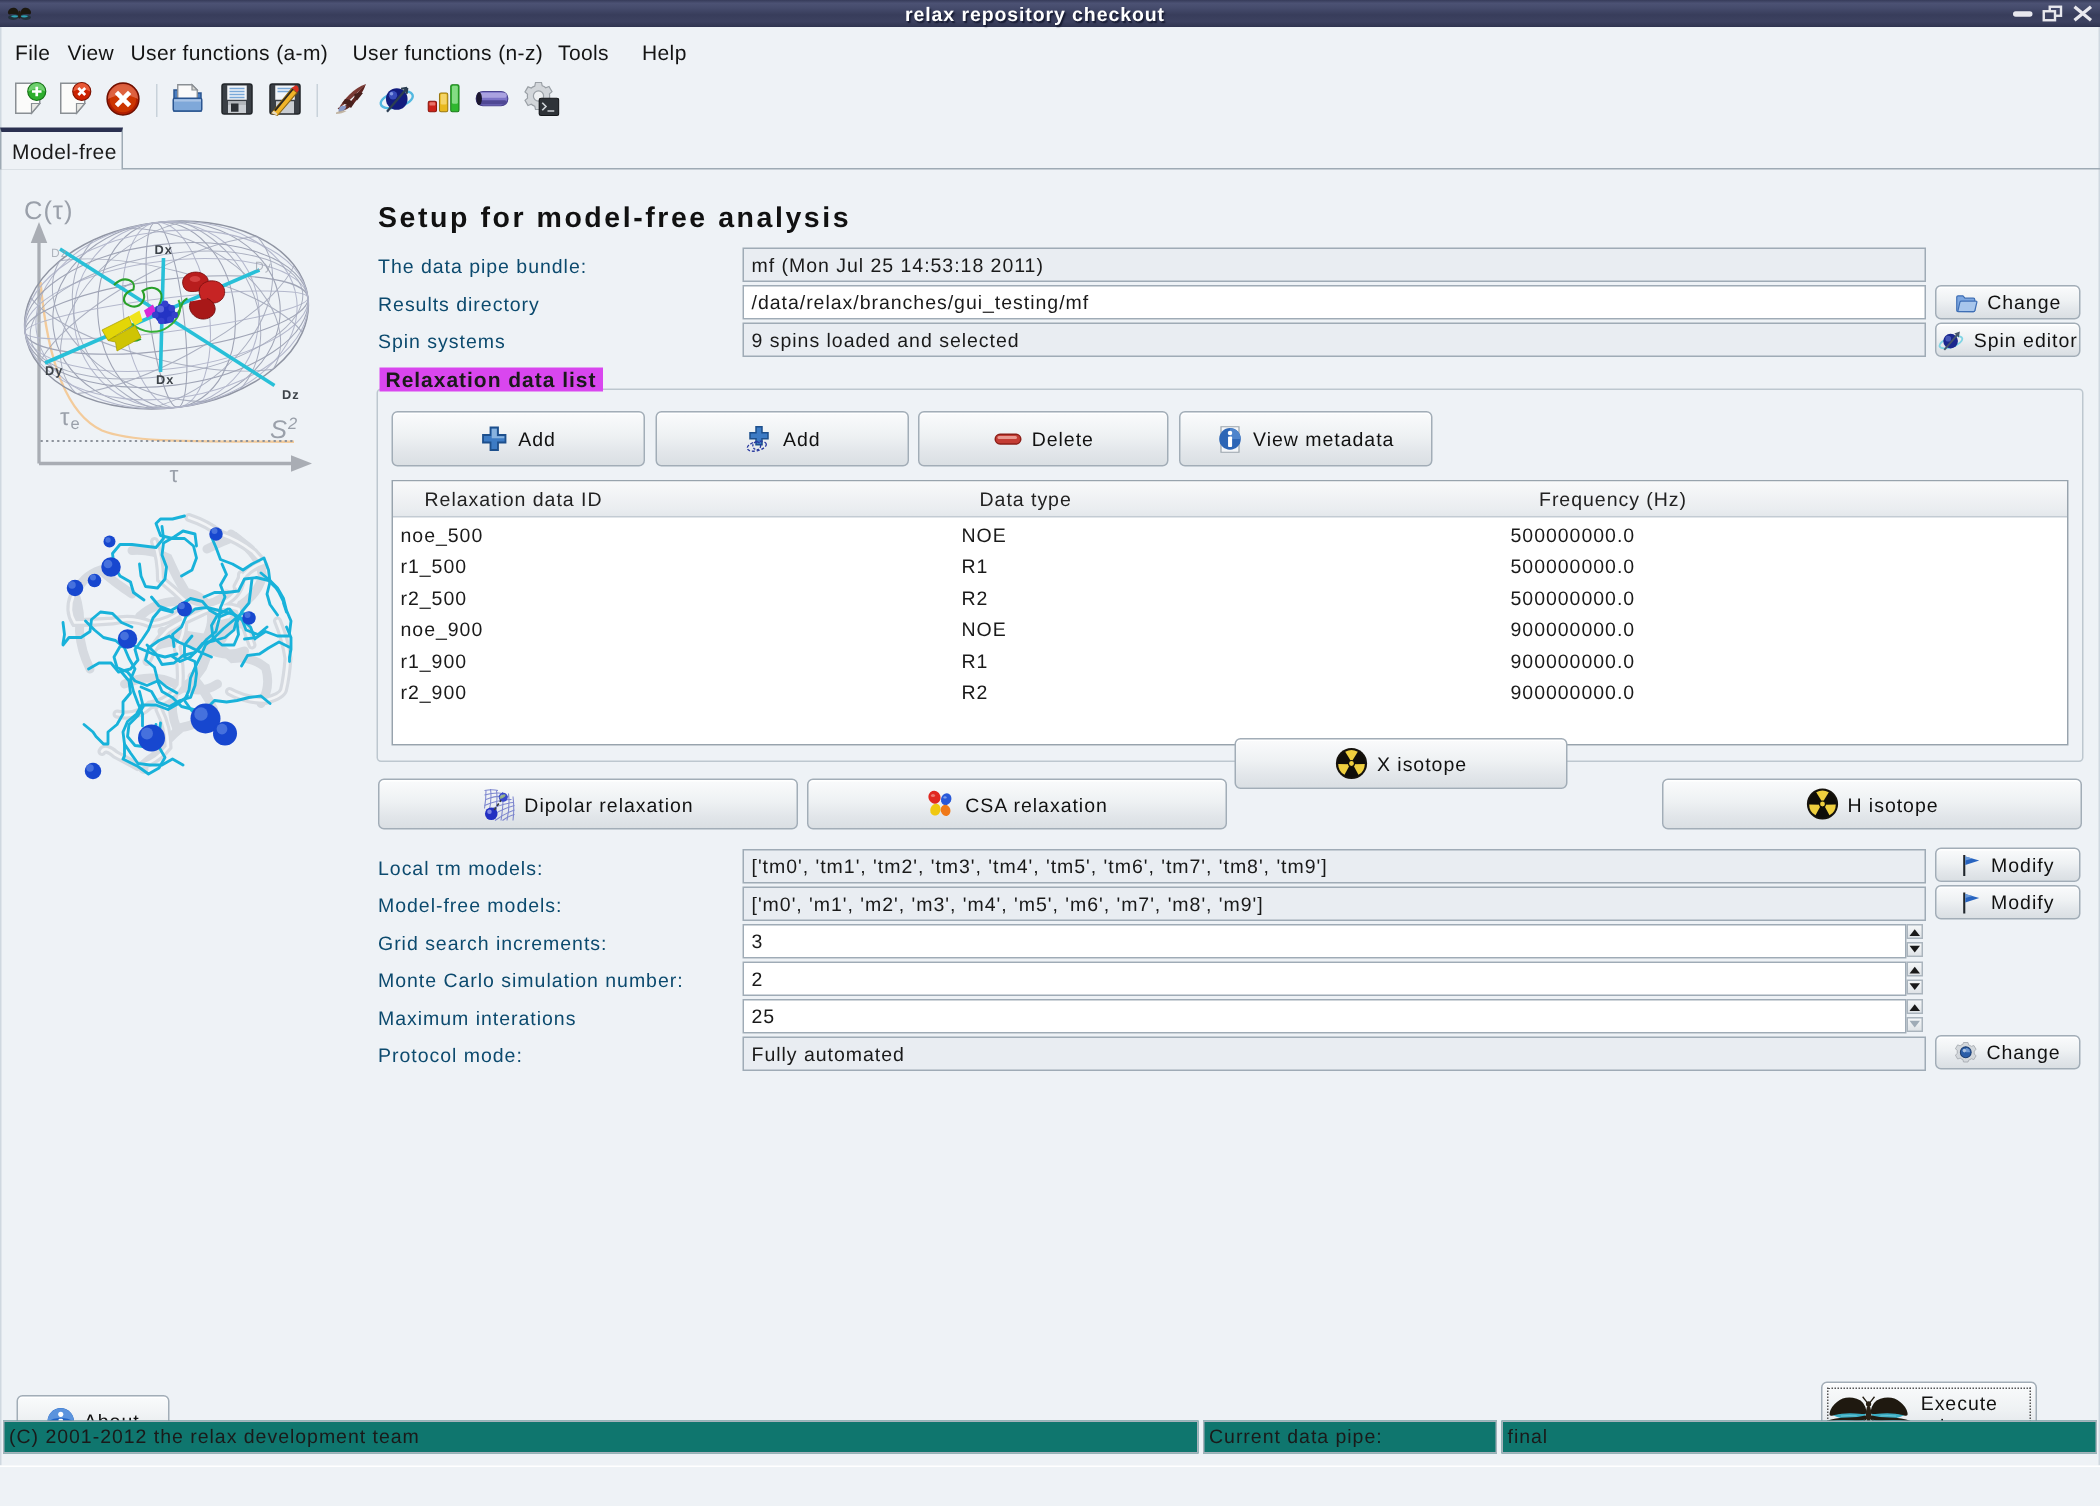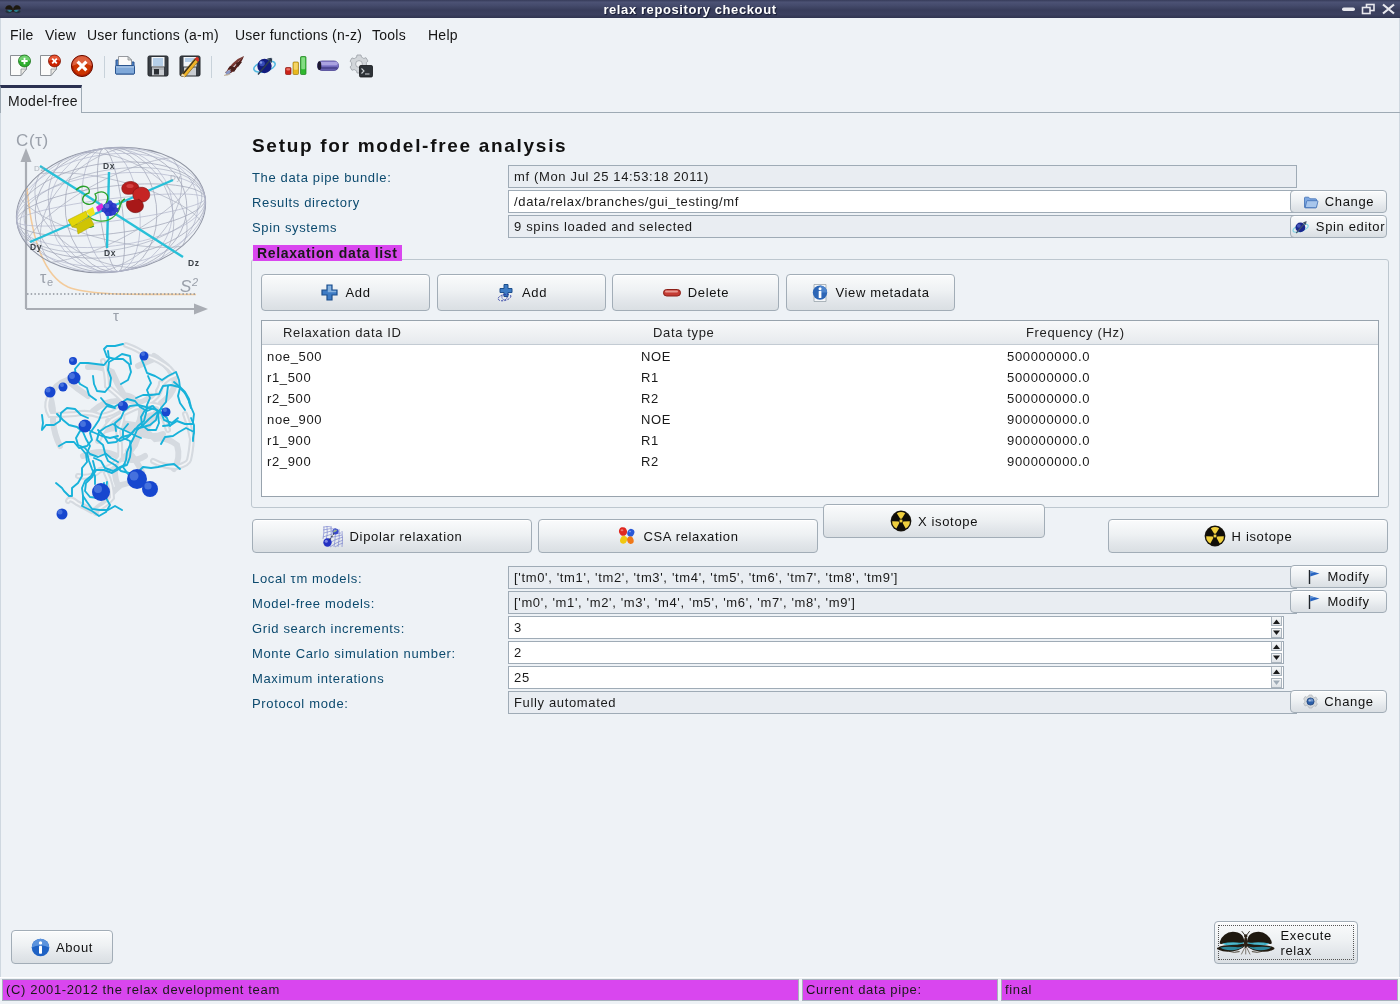--- a/index.html
+++ b/index.html
@@ -28,21 +28,21 @@
   background:#eef2f6; border:1px solid #9eaab4; border-bottom:none;
   border-top:3px solid #2a3050; 
 }
 .tabline { position:absolute; left:0; top:27px; width:1400px; height:1px; background:#9eaab4; }
 .tab span { position:absolute; left:7px; top:5px; font-size:14px; letter-spacing:0.3px; white-space:nowrap; }
 .hdr { font-size:19px; font-weight:bold; color:#111; letter-spacing:1.7px; }
 .lbl { font-size:13px; color:#0c4a6e; }
 .field {
   position:absolute; height:23px; background:#e9edf2;
   border:1px solid #9fabb6; font-size:13px; line-height:21px;
-  padding-left:5px; white-space:nowrap; overflow:hidden;margin-left:13px;
+  padding-left:5px; white-space:nowrap; overflow:hidden;
 }
 .field.white { background:#ffffff; }
 .btn {
   position:absolute; border:1px solid #a2adb7; border-radius:4px;
   background:linear-gradient(#fafbfc 0%, #eef1f3 45%, #e2e6ea 75%, #dadfe3 100%);
   display:flex; align-items:center; justify-content:center;
   font-size:13px; color:#111; box-shadow:inset 0 1px 0 #ffffff;
 }
 .btn svg { margin-right:6px; }
 .groupbox {
@@ -63,22 +63,22 @@
 .thead span { position:absolute; top:4px; font-size:13px; color:#222;margin-left:12px; }
 .trow { position:absolute; font-size:13px; }
 .spinbtn {
   position:absolute; left:0; width:11px; height:10px;
   background:linear-gradient(#f5f7f8, #dfe3e7);
   border:1px solid #aab4bd;
 }
 .spinbtn svg { display:block; margin:0.5px auto 0; }
 .statusbar { left:0; top:977px; width:1400px; height:27px; background:#eef2f6; border-top:1px solid #ffffff; }
 .scell {
-  position:absolute; top:979px; height:22px; border:1px solid #a7b2bb;
-  font-size:13px; line-height:20px; padding-left:3px; background:#d946ef;
+  position:absolute; top:947px; height:22px; border:1px solid #a7b2bb;
+  font-size:13px; line-height:20px; padding-left:3px; background:#0f766e;
 }
 </style>
 </head>
 <body>
 
 <div class="abs titlebar"></div>
 <div class="abs titletext" style="width:1380px">relax repository checkout</div>
 <svg class="abs" style="left:4px;top:4px" width="18" height="12" viewBox="0 0 18 12">
   <path d="M8.6,5 Q8,1.5 5.5,1.2 Q2.8,0.9 1.6,3.2 Q0.8,5 2,5.6 Q5,4.9 8.4,6.2 Z" fill="#1c1810"></path>
   <path d="M9.4,5 Q10,1.5 12.5,1.2 Q15.2,0.9 16.4,3.2 Q17.2,5 16,5.6 Q13,4.9 9.6,6.2 Z" fill="#1c1810"></path>
@@ -475,21 +475,21 @@
   <svg width="20" height="20" viewBox="0 0 20 20">
     <ellipse cx="6" cy="5.5" rx="4" ry="4.4" fill="#e02820" transform="rotate(-20 6 5.5)"></ellipse>
     <ellipse cx="13.8" cy="6.8" rx="3.4" ry="4" fill="#2858d8" transform="rotate(25 13.8 6.8)"></ellipse>
     <ellipse cx="6.6" cy="13.8" rx="3.4" ry="4" fill="#f0c810" transform="rotate(20 6.6 13.8)"></ellipse>
     <ellipse cx="13.4" cy="14.2" rx="3.2" ry="3.8" fill="#f07818" transform="rotate(-18 13.4 14.2)"></ellipse>
     <ellipse cx="5" cy="4.3" rx="1.4" ry="1" fill="#f08880" opacity="0.85"></ellipse>
     <ellipse cx="13" cy="5.6" rx="1.1" ry="0.8" fill="#88a8f0" opacity="0.85"></ellipse>
   </svg>
   <span>CSA relaxation</span>
 </div>
-<div class="btn" style="left:823px;top:504px;width:222px;height:34px">
+<div class="btn" style="left:823px;top:492px;width:222px;height:34px">
   <svg width="22" height="22" viewBox="0 0 22 22">
     <circle cx="11" cy="11" r="10.4" fill="#15120c"></circle>
     <circle cx="11" cy="11" r="9" fill="#100e09"></circle>
     <g fill="#efcf3e">
       <path d="M11,10 L6.8,3.2 A8.2 8.2 0 0 1 15.2,3.2 Z"></path>
       <path d="M11,10 L6.8,3.2 A8.2 8.2 0 0 1 15.2,3.2 Z" transform="rotate(120 11 11)"></path>
       <path d="M11,10 L6.8,3.2 A8.2 8.2 0 0 1 15.2,3.2 Z" transform="rotate(240 11 11)"></path>
       <circle cx="11" cy="11" r="2" stroke="#100e09" stroke-width="0.8"></circle>
     </g>
   </svg>

